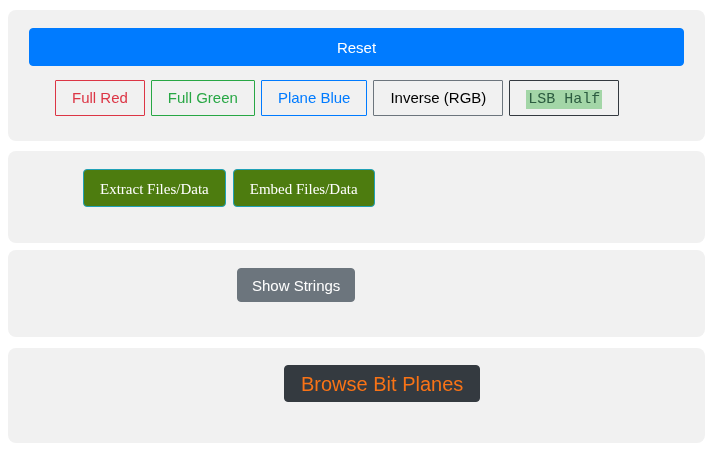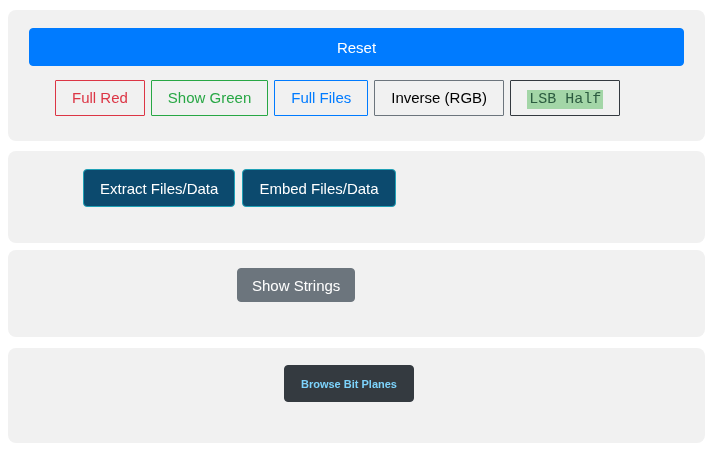--- a/index.html
+++ b/index.html
@@ -97,28 +97,28 @@
     position: absolute;
     left: 75px;
     top: 18px;
     display: flex;
     gap: 7px;
   }
   .btn-info {
     height: 38px;
     padding: 0 16px;
     line-height: 38px;
-    background: #0c4a6e;
+    background: #4d7c0f;
     border: 1px solid #20a1b6;
     border-radius: 4px;
     color: #ffffff;
     font-size: 15px;
     cursor: pointer;
     white-space: nowrap;
-    font-family: Liberation Sans, sans-serif;
+    font-family: Liberation Serif, serif;
   }
 
   
   .gray-row {
     position: absolute;
     left: 209px;
     top: 18px;
     display: flex;
     gap: 4px;
     padding-left: 20px;
@@ -144,45 +144,44 @@
     top: 17px;
     display: flex;
   }
   .btn-dark {
     height: 37px;
     padding: 0 16px;
     line-height: 37px;
     background: #343a40;
     border: 1px solid #343a40;
     border-radius: 4px;
-    color: #7dd3fc;
-    font-size: 11px;
-    cursor: pointer;
-    white-space: nowrap;
-    font-family: "Liberation Sans", sans-serif;
-    font-weight: bold;
+    color: #f97316;
+    font-size: 20px;
+    cursor: pointer;
+    white-space: nowrap;
+    font-family: "Liberation Sans", sans-serif;
   }
 </style>
 </head>
 <body>
 
 <div id="app">
 
   <section class="panel" id="panel-color">
 
     <div class="reset-row">
       <button class="btn-reset">Reset</button>
     </div>
 
     <div class="outline-row">
       <button class="btn-outline red">Full Red</button>
 
-      <button class="btn-outline green">Show Green</button>
-
-      <button class="btn-outline blue">Full Files</button>
+      <button class="btn-outline green">Full Green</button>
+
+      <button class="btn-outline blue">Plane Blue</button>
 
       <button class="btn-outline gray">Inverse (RGB)</button>
 
       <button class="btn-outline dark"><span class="sel-highlight">LSB Half</span></button>
     </div>
   </section>
 
   <section class="panel" id="panel-embed">
     <div class="teal-row">
       <button class="btn-info">Extract Files/Data</button>

